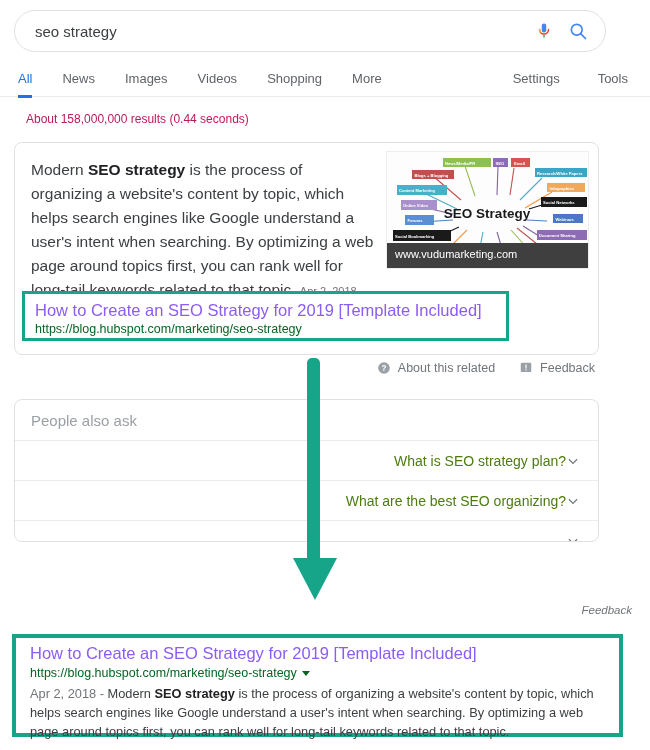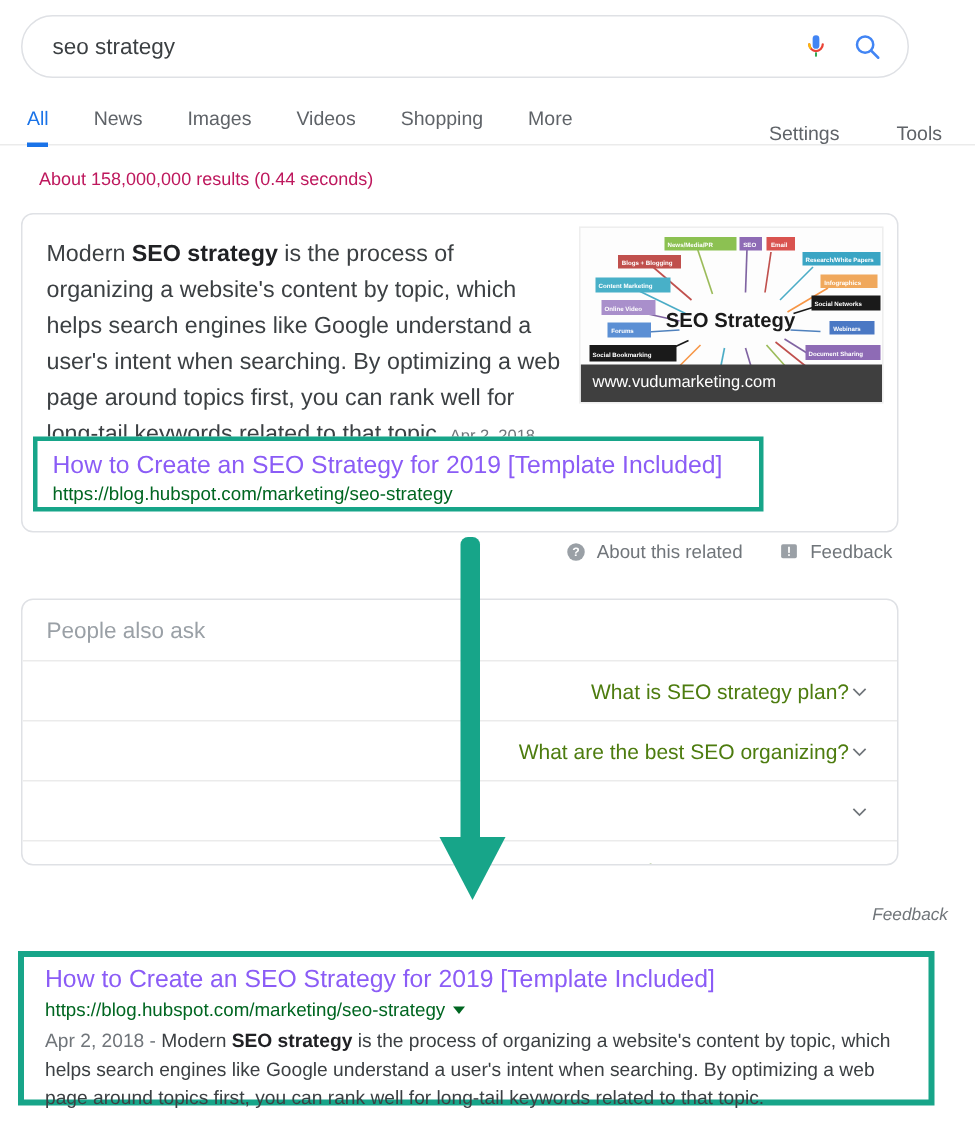--- a/index.html
+++ b/index.html
@@ -78,21 +78,21 @@
     align-items: flex-start;
   }
   .tab {
     font-size: 13px;
     color: #5f6368;
     padding: 7px 0 9px 0;
     margin-right: 30px;
     cursor: pointer;
     white-space: nowrap;
   }
-  .tabs-right .tab { margin-right: 0; margin-left: 38px; margin-top: 10px; }
+  .tabs-right .tab { margin-right: 0; margin-left: 38px; }
   .tab.active {
     color: #1a73e8;
     border-bottom: 3px solid #1a73e8;
     font-weight: normal;
   }
 
   
   .result-stats {
     position: absolute;
     left: 26px;
@@ -187,21 +187,21 @@
     gap: 7px;
     cursor: pointer;
   }
 
   
   .paa-card {
     position: absolute;
     left: 14px;
     top: 399px;
     width: 585px;
-    height: 178px;
+    height: 143px;
     border: 1px solid #dfe1e5;
     border-radius: 8px;
     background: #fff;
     box-sizing: border-box;
     overflow: hidden;
   }
   .paa-head {
     height: 41px;
     line-height: 41px;
     padding-left: 16px;

